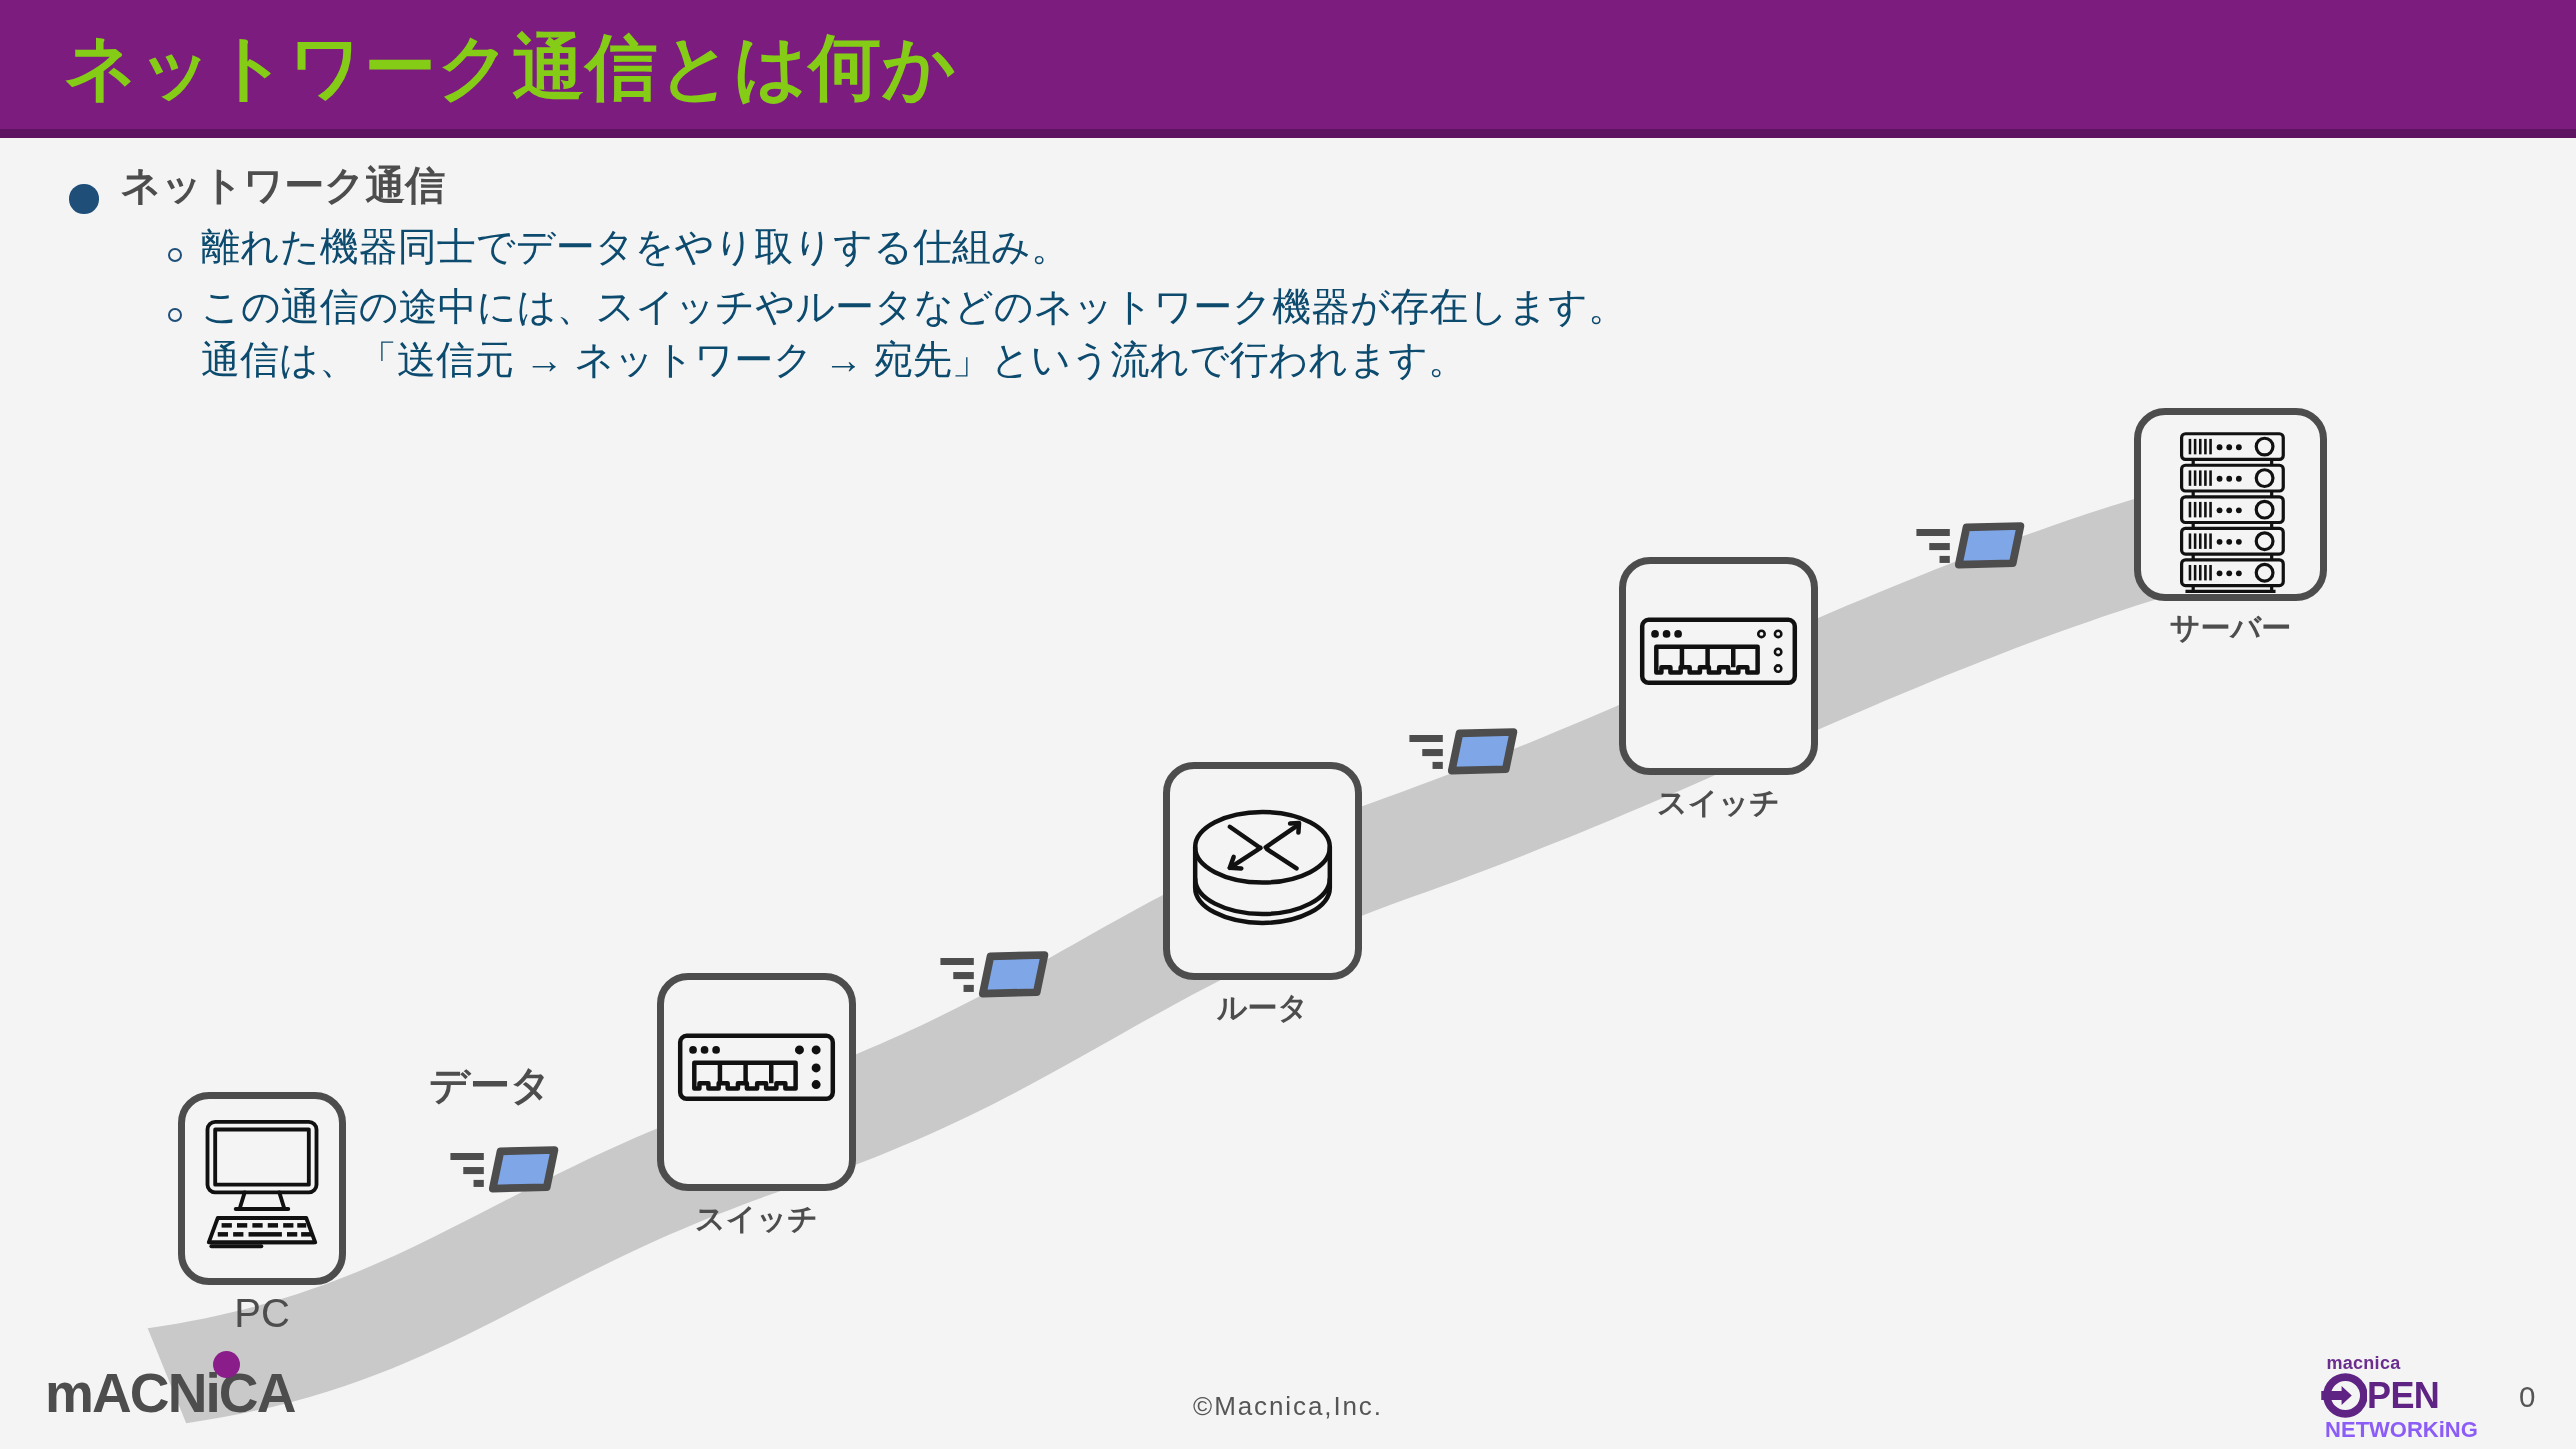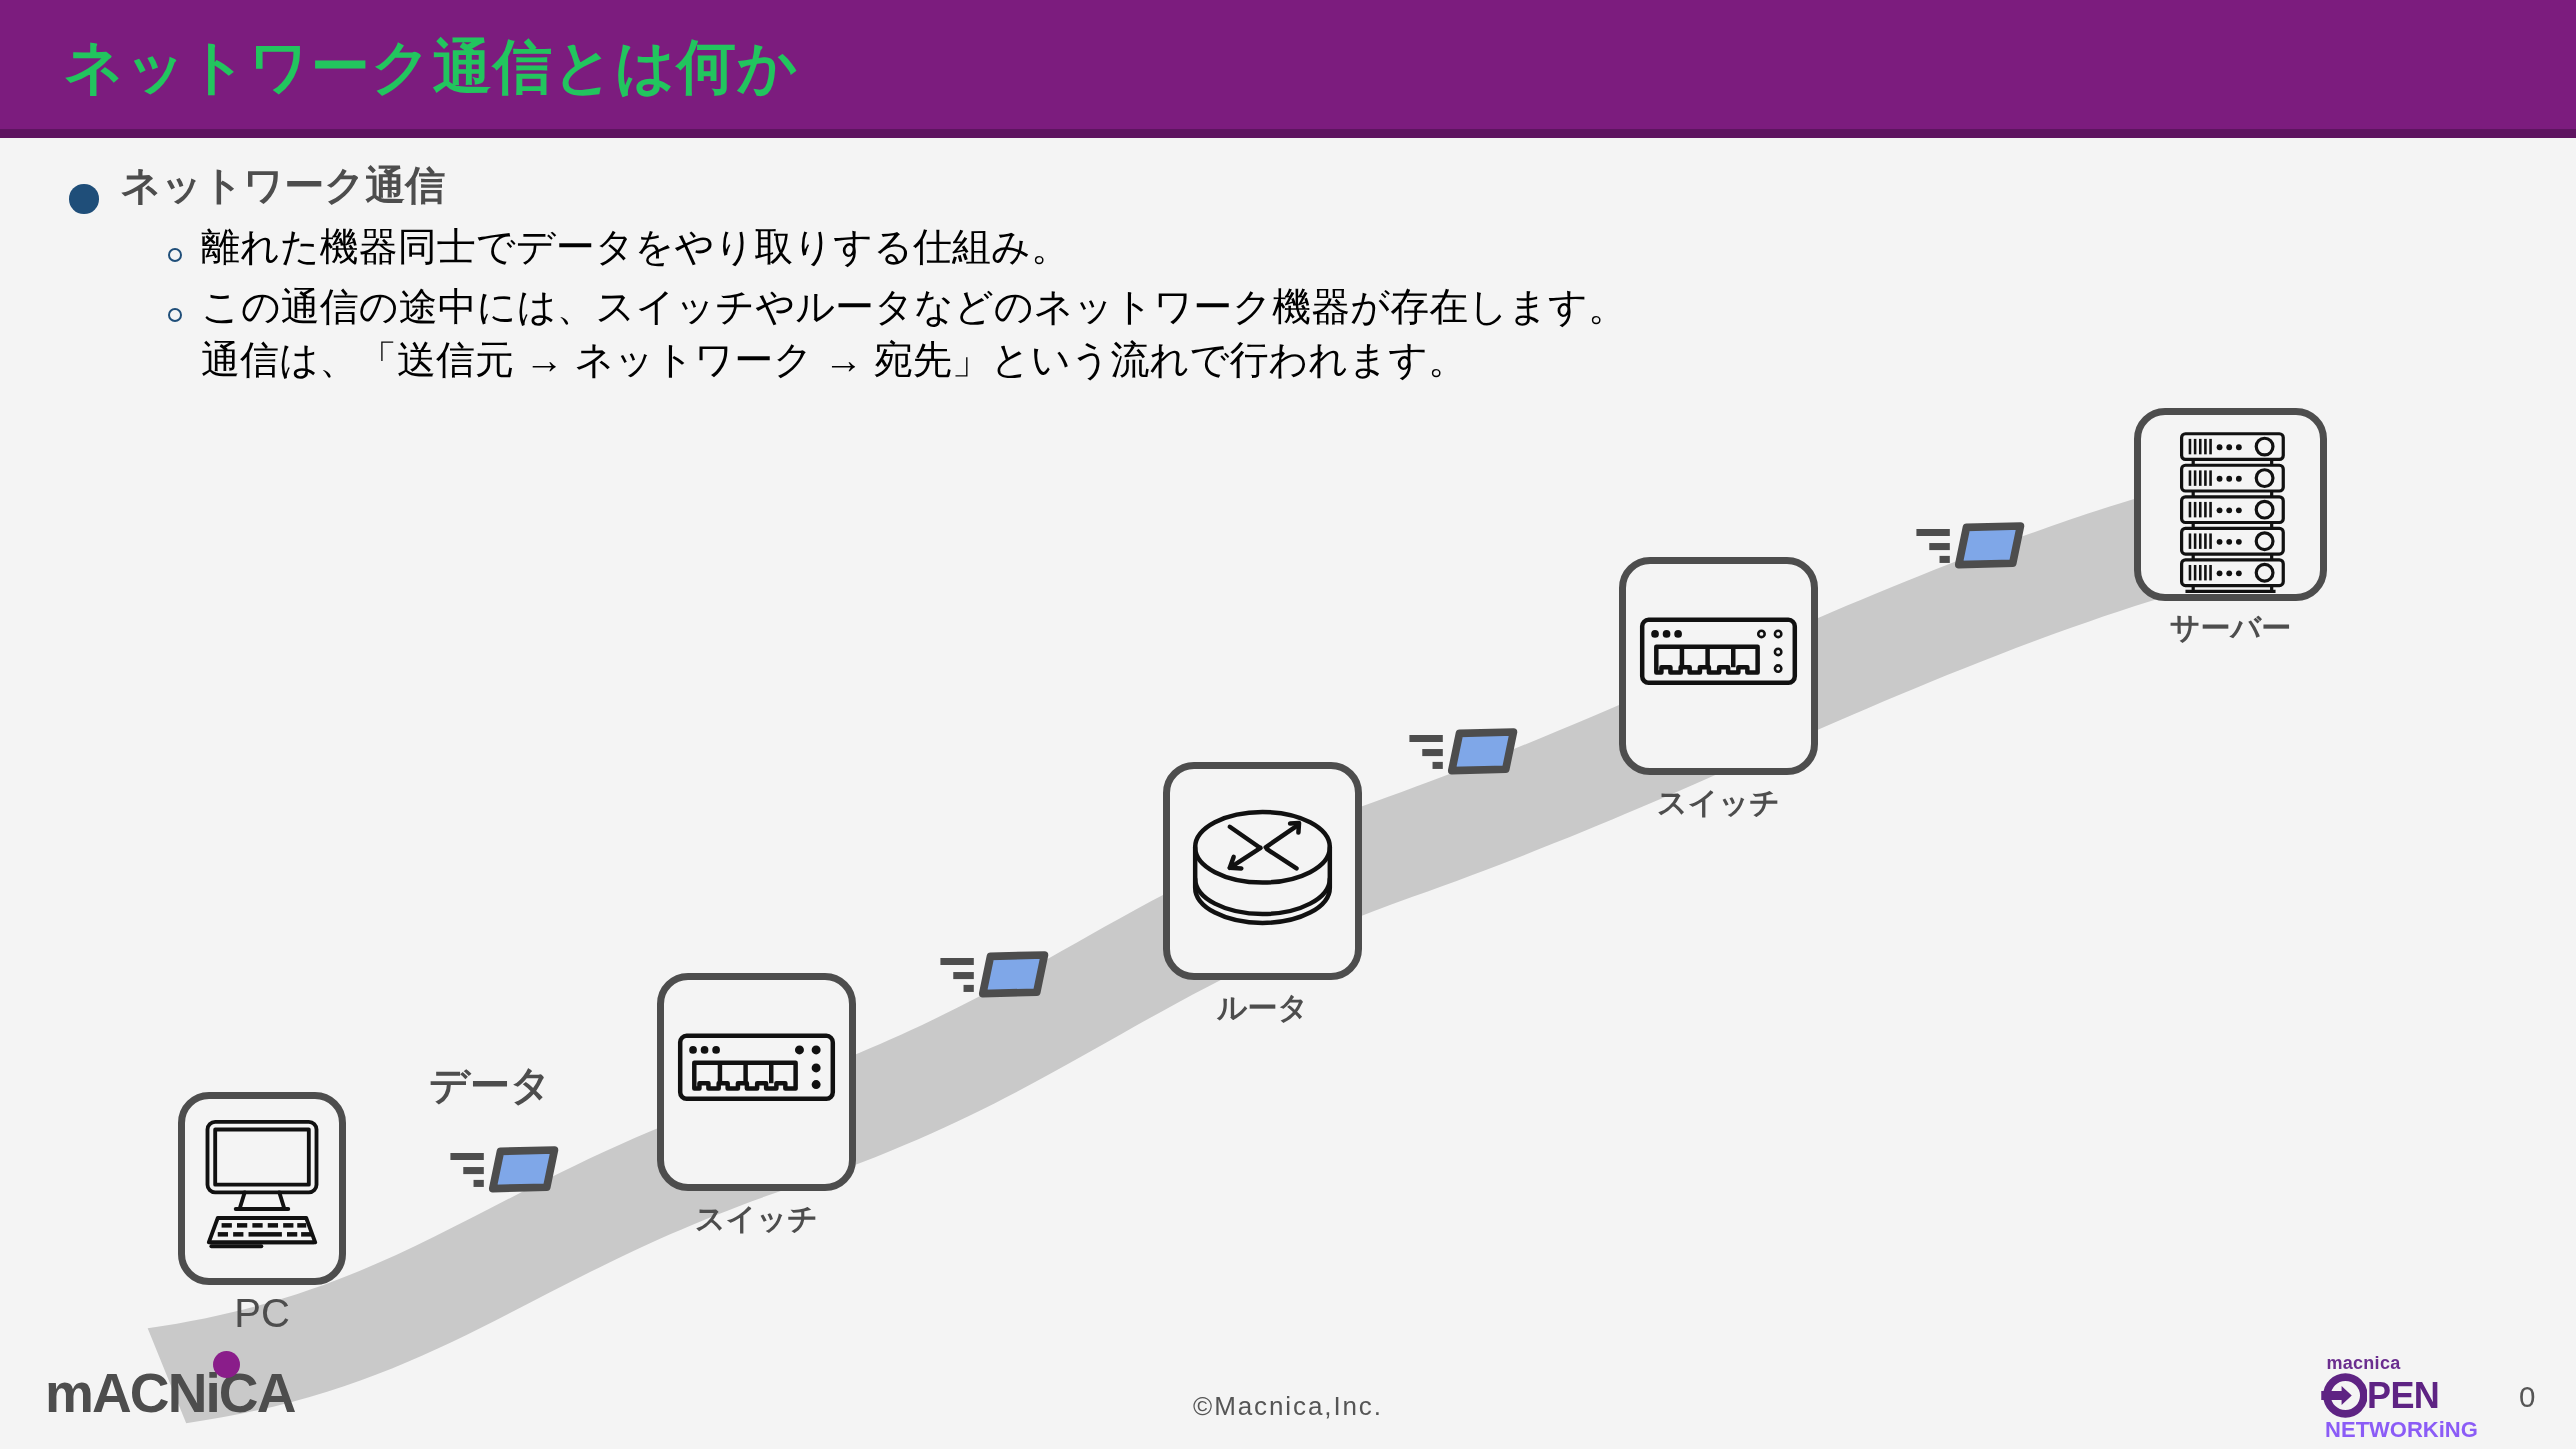--- a/index.html
+++ b/index.html
@@ -11,39 +11,39 @@
   }
   
   .titlebar{
     position:absolute;left:0;top:0;width:2576px;height:138px;
     background:#7C1C7E;
     border-bottom:9px solid #5E1460;
     box-sizing:border-box;
   }
   .titlebar .title{
     position:absolute;left:64px;top:2.6px;
-    font-size:59px;font-weight:bold;color:#22c55e;
+    font-size:72px;font-weight:bold;color:#84cc16;
     letter-spacing:1.3px;line-height:128px;white-space:nowrap;
   }
   
   .bullets{position:absolute;left:0;top:160px;width:2576px;}
   .lvl1{position:relative;display:flex;align-items:flex-start;margin-left:69px;}
   .dot1{
     width:29.5px;height:29.5px;border-radius:50%;background:#1F4E79;
     margin-top:24.4px;margin-right:22px;flex:0 0 auto;
   }
   .lvl1 .txt{font-size:40px;font-weight:bold;color:#4D4D4D;line-height:1.28;white-space:nowrap;}
 
   .lvl2{position:relative;display:flex;align-items:flex-start;margin-left:168px;margin-top:6.4px;}
   .dot2{
     width:14px;height:14px;border-radius:50%;
     border:2.6px solid #1F4E79;background:transparent;
     margin-top:28px;margin-right:19px;flex:0 0 auto;box-sizing:border-box;
   }
-  .lvl2 .txt{font-size:39px;font-weight:400;color:#000000;line-height:1.36;white-space:nowrap;}
+  .lvl2 .txt{font-size:39px;font-weight:400;color:#0c4a6e;line-height:1.36;white-space:nowrap;}
   .lvl2 .txt .l2{display:block;}
 
   
   .stage{position:absolute;left:0;top:0;width:2576px;height:1449px;pointer-events:none;}
   .stage svg{position:absolute;left:0;top:0;}
 
   
   .node{position:absolute;}
   .node .box{
     position:absolute;left:0;top:0;

